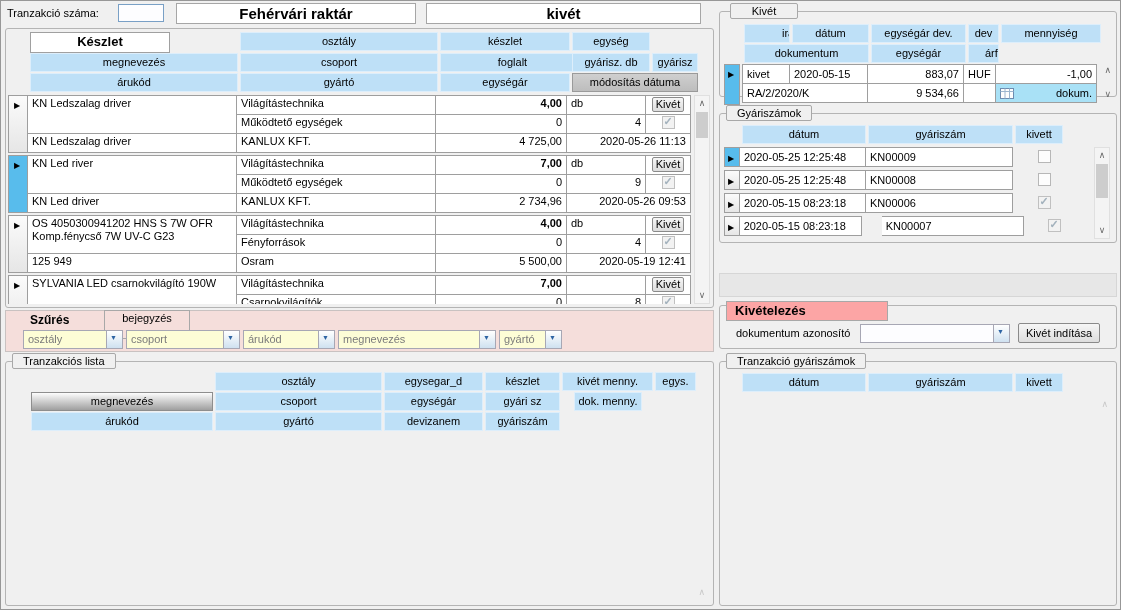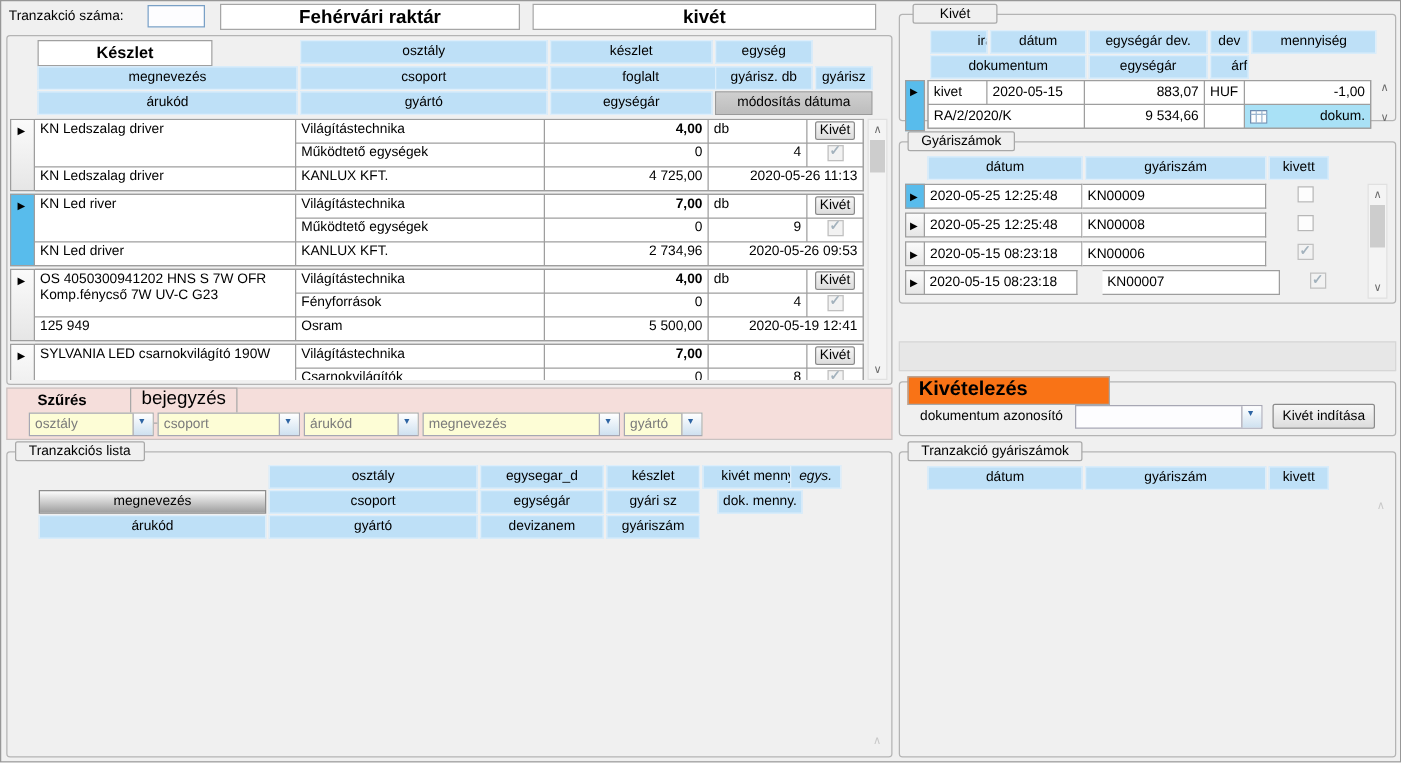--- a/index.html
+++ b/index.html
@@ -60,21 +60,21 @@
   .num { text-align:right; }
   .dokum-cell { background:#a9e1f6 !important; display:flex; align-items:center; justify-content:space-between; }
 
   
   .serrow { display:flex; align-items:center; margin-bottom:3px; }
   .serrow .smark { width:16px; height:20px; border:1px solid #9e9e9e; background:linear-gradient(#fbfbfb,#e6e6e6); padding:3px 0 0 3px; }
   .serrow.selected .smark { background:#58bcec; }
   .serrow .scell { height:20px; background:#fff; border:1px solid #9e9e9e; border-left:none; font-size:11px; line-height:18px; padding:0 4px; overflow:hidden; }
 
   .pinkband { background:#f5dedb; border:1px solid #c9c2c1; }
-  .pinklabel { background:#f97316; border:1px solid #a8a8a8; font-weight:bold; font-size:16px; padding:1px 10px 2px 8px; }
+  .pinklabel { background:#fca5a5; border:1px solid #a8a8a8; font-weight:bold; font-size:13px; padding:1px 10px 2px 8px; }
   .lbl { font-size:11px; white-space:nowrap; }
   .doc-icon { width:14px; height:11px; display:inline-block; }
 </style>
 </head>
 <body>
 
 <div class="screen">
 
   <span class="abs lbl" style="left:6px;top:6px;">Tranzakció száma:</span>
   <input class="abs" style="left: 117px; top: 3px; width: 46px; height: 18px; background: rgb(253, 253, 255); border: 1px solid rgb(121, 160, 198);" value="">
@@ -177,21 +177,21 @@
 
     <div class="scrollbar" style="right:3px;top:66px;width:16px;height:209px;">
       <div class="chev" style="margin-top:3px;">∧</div>
       <div class="sb-thumb" style="top:16px;height:26px;"></div>
       <div class="chev" style="position:absolute;bottom:3px;left:0;right:0;">∨</div>
     </div>
   </div>
 
   <div class="abs pinkband" style="left:4px;top:309px;width:709px;height:42px;">
     <span class="abs lbl" style="left:24px;top:2px;font-weight:bold;font-size:12px;">Szűrés</span>
-    <div class="abs" style="left:98px;top:-1px;width:86px;height:29px;background:#f5dedb;border:1px solid #a8a8a8;text-align:center;font-size:15px;line-height:15px;">bejegyzés</div>
+    <div class="abs" style="left:98px;top:-1px;width:86px;height:29px;background:#f5dedb;border:1px solid #a8a8a8;text-align:center;font-size:11px;line-height:15px;">bejegyzés</div>
     <div class="abs" style="left:17px;top:19px;display:flex;gap:3px;">
       <div class="combo" style="width:100px;">
         <span class="combo-text">osztály</span>
         <span class="combo-btn"></span>
       </div>
       <div class="combo" style="width:114px;">
         <span class="combo-text">csoport</span>
         <span class="combo-btn"></span>
       </div>
       <div class="combo" style="width:92px;">
@@ -209,21 +209,21 @@
     </div>
   </div>
 
   <div class="grp" style="left:4px;top:360px;width:709px;height:245px;">
     <span class="grp-label">Tranzakciós lista</span>
 
     <div class="hdr" style="left:209px;top:10px;width:167px;">osztály</div>
     <div class="hdr" style="left:378px;top:10px;width:99px;">egysegar_d</div>
     <div class="hdr" style="left:479px;top:10px;width:75px;">készlet</div>
     <div class="hdr" style="left:556px;top:10px;width:91px;">kivét menny.</div>
-    <div class="hdr" style="left:626px;top:10px;width:41px;font-style:italic;">egys.</div>
+    <div class="hdr" style="left:649px;top:10px;width:41px;">egys.</div>
 
     <div class="hdr btn3d" style="left:25px;top:30px;width:182px;">megnevezés</div>
     <div class="hdr" style="left:209px;top:30px;width:167px;">csoport</div>
     <div class="hdr" style="left:378px;top:30px;width:99px;">egységár</div>
     <div class="hdr" style="left:479px;top:30px;width:75px;">gyári sz</div>
     <div class="hdr" style="left:568px;top:30px;width:68px;">dok. menny.</div>
 
     <div class="hdr" style="left:25px;top:50px;width:182px;">árukód</div>
     <div class="hdr" style="left:209px;top:50px;width:167px;">gyártó</div>
     <div class="hdr" style="left:378px;top:50px;width:99px;text-align:center;">devizanem</div>

